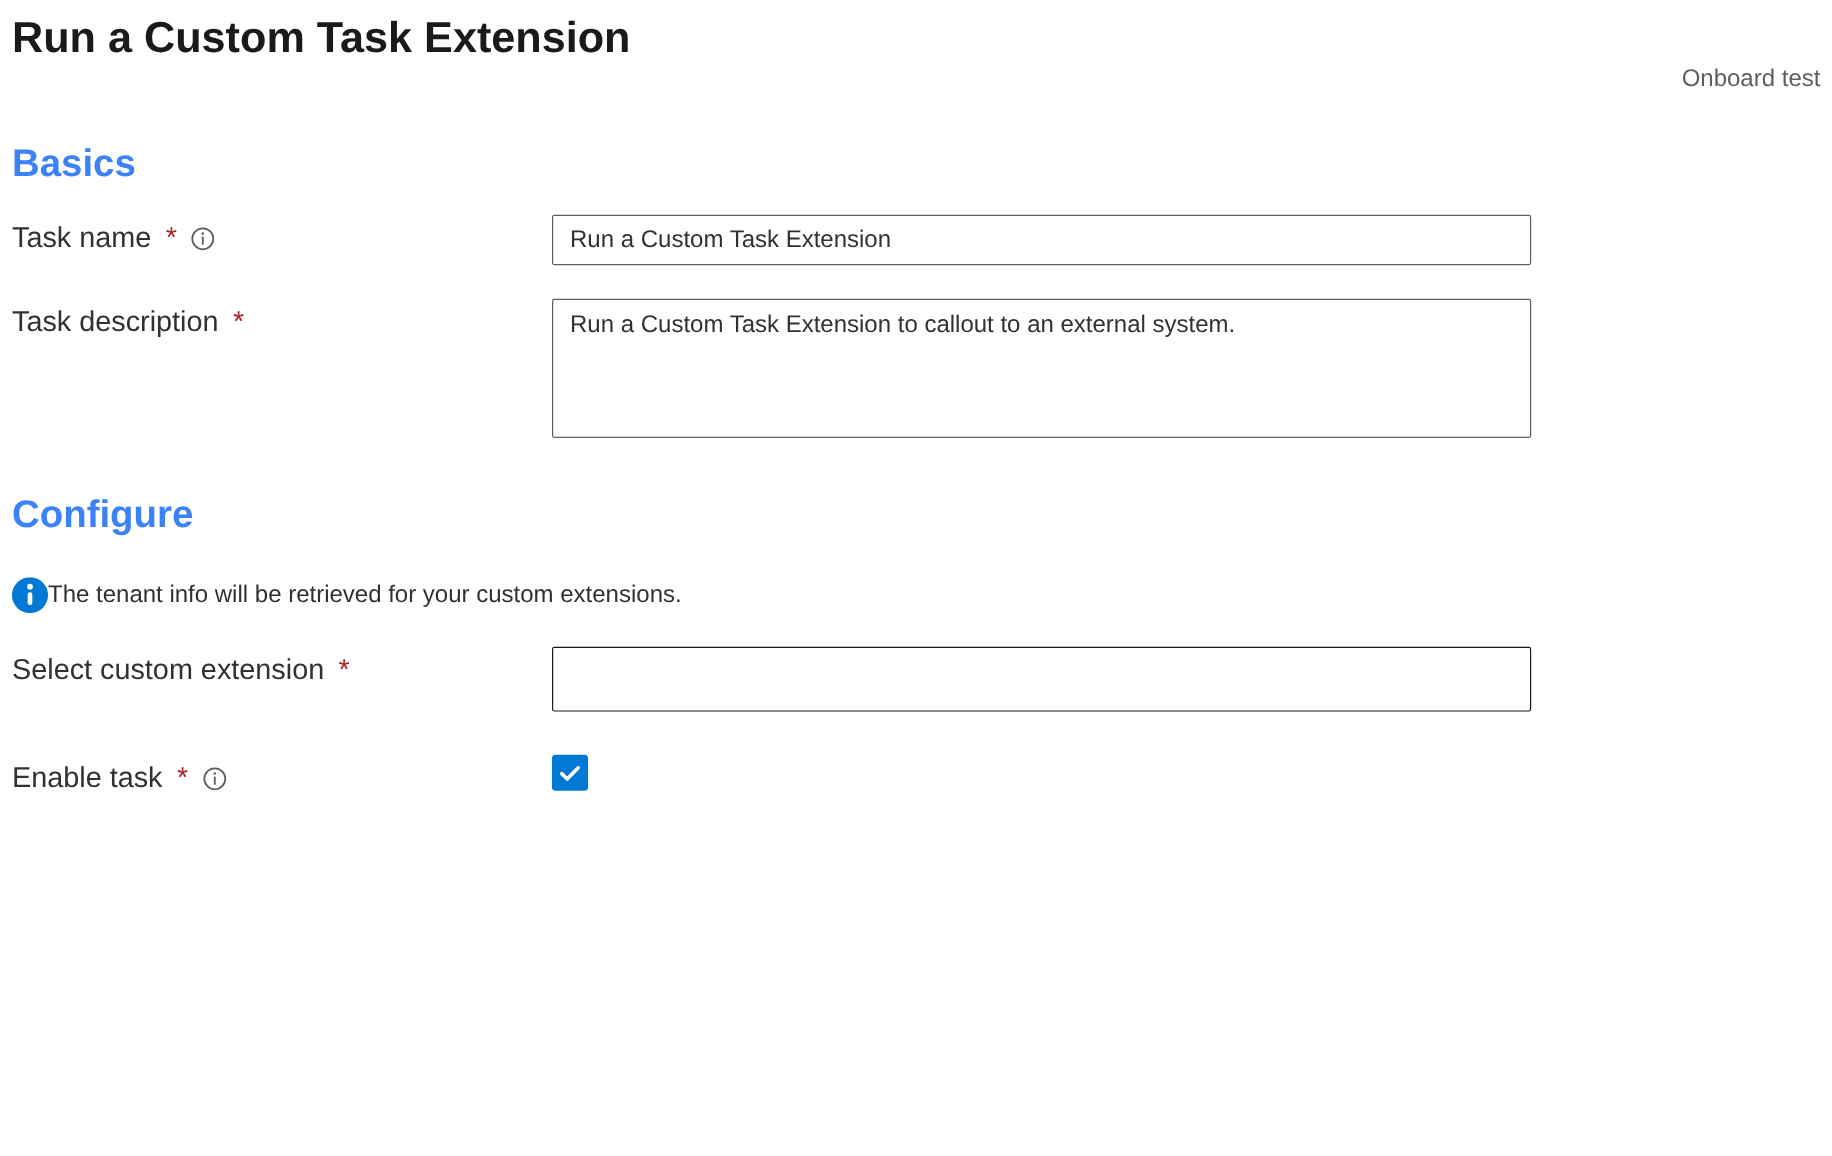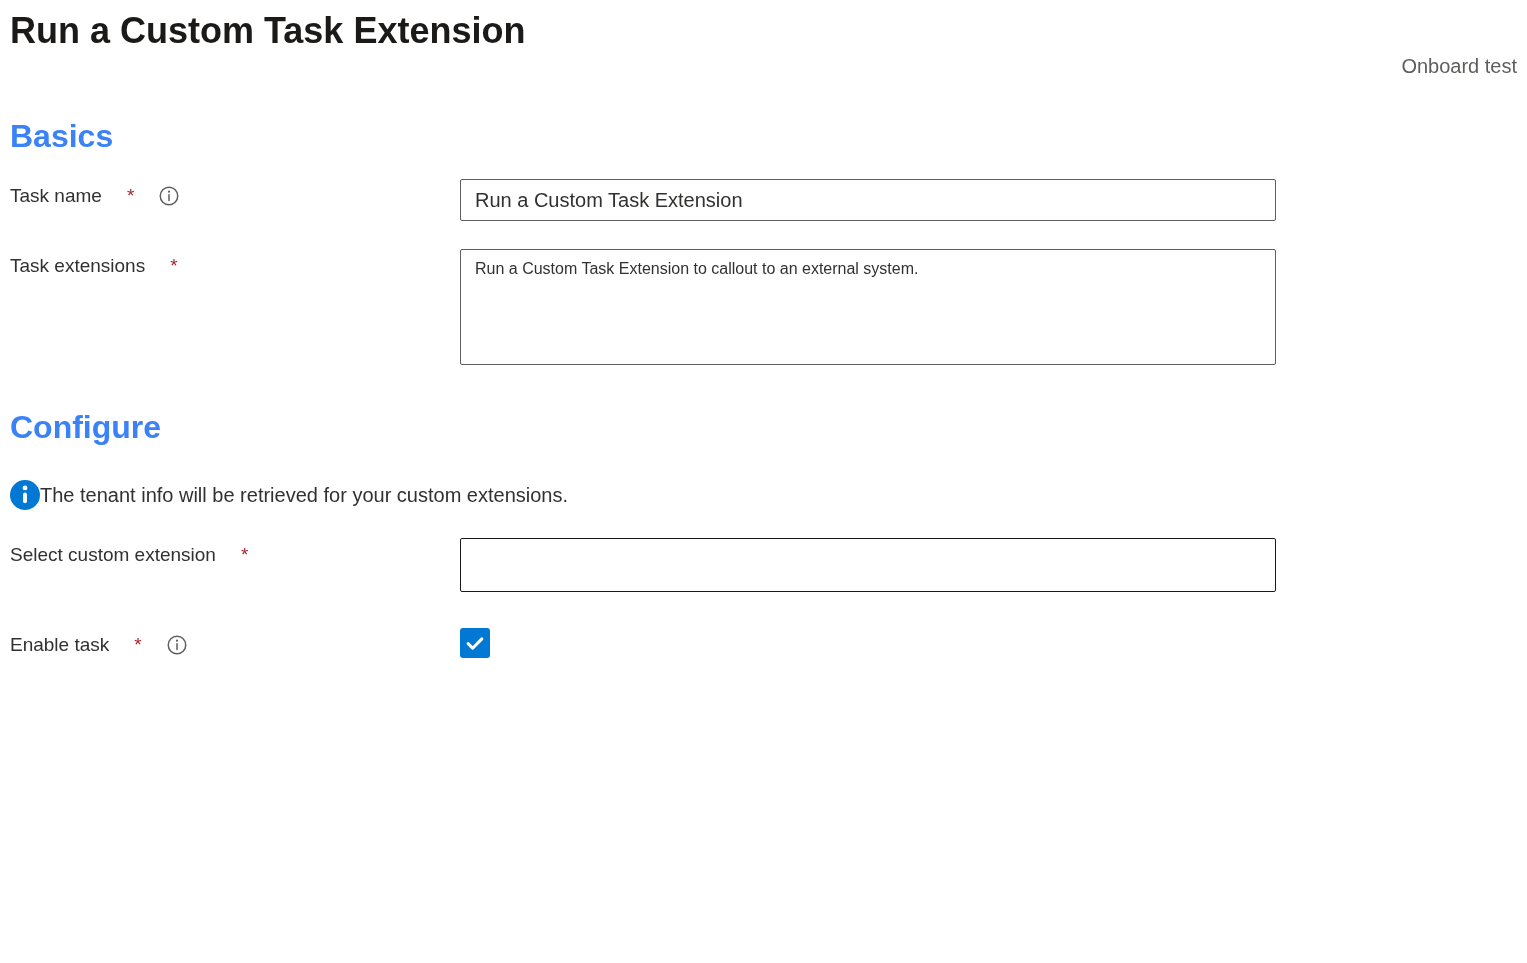--- a/index.html
+++ b/index.html
@@ -35,23 +35,23 @@
     .form-row {
       display: flex;
       align-items: flex-start;
       margin-bottom: 28px;
     }
     .form-label-col {
       width: 450px;
       flex-shrink: 0;
       display: flex;
       align-items: center;
-      gap: 25px;
+      gap: 12px;
       padding-top: 6px;
-      font-size: 19px;
+      font-size: 24px;
       color: #323130;
     }
     .form-input-col {
       flex: 0 0 816px;
       max-width: 816px;
     }
     .required {
       color: #a4262c;
     }
     .info-icon {
@@ -74,21 +74,21 @@
       font-family: inherit;
       color: #323130;
       border: 1px solid #605e5c;
       border-radius: 2px;
       outline: none;
     }
     textarea {
       width: 100%;
       height: 116px;
       padding: 10px 14px;
-      font-size: 16px;
+      font-size: 20px;
       font-family: inherit;
       color: #323130;
       border: 1px solid #605e5c;
       border-radius: 2px;
       resize: none;
       outline: none;
     }
     .info-banner {
       display: flex;
       align-items: center;
@@ -151,21 +151,21 @@
       </svg>
     </span>
   </div>
   <div class="form-input-col">
     <input type="text" value="Run a Custom Task Extension" style="">
   </div>
 </div>
 
 <div class="form-row">
   <div class="form-label-col">
-    <span>Task extensions</span>
+    <span>Task description</span>
     <span class="required">*</span>
   </div>
   <div class="form-input-col">
     <textarea style="">Run a Custom Task Extension to callout to an external system.</textarea>
   </div>
 </div>
 
 <h2 class="section-title">Configure</h2>
 
 <div class="info-banner">

